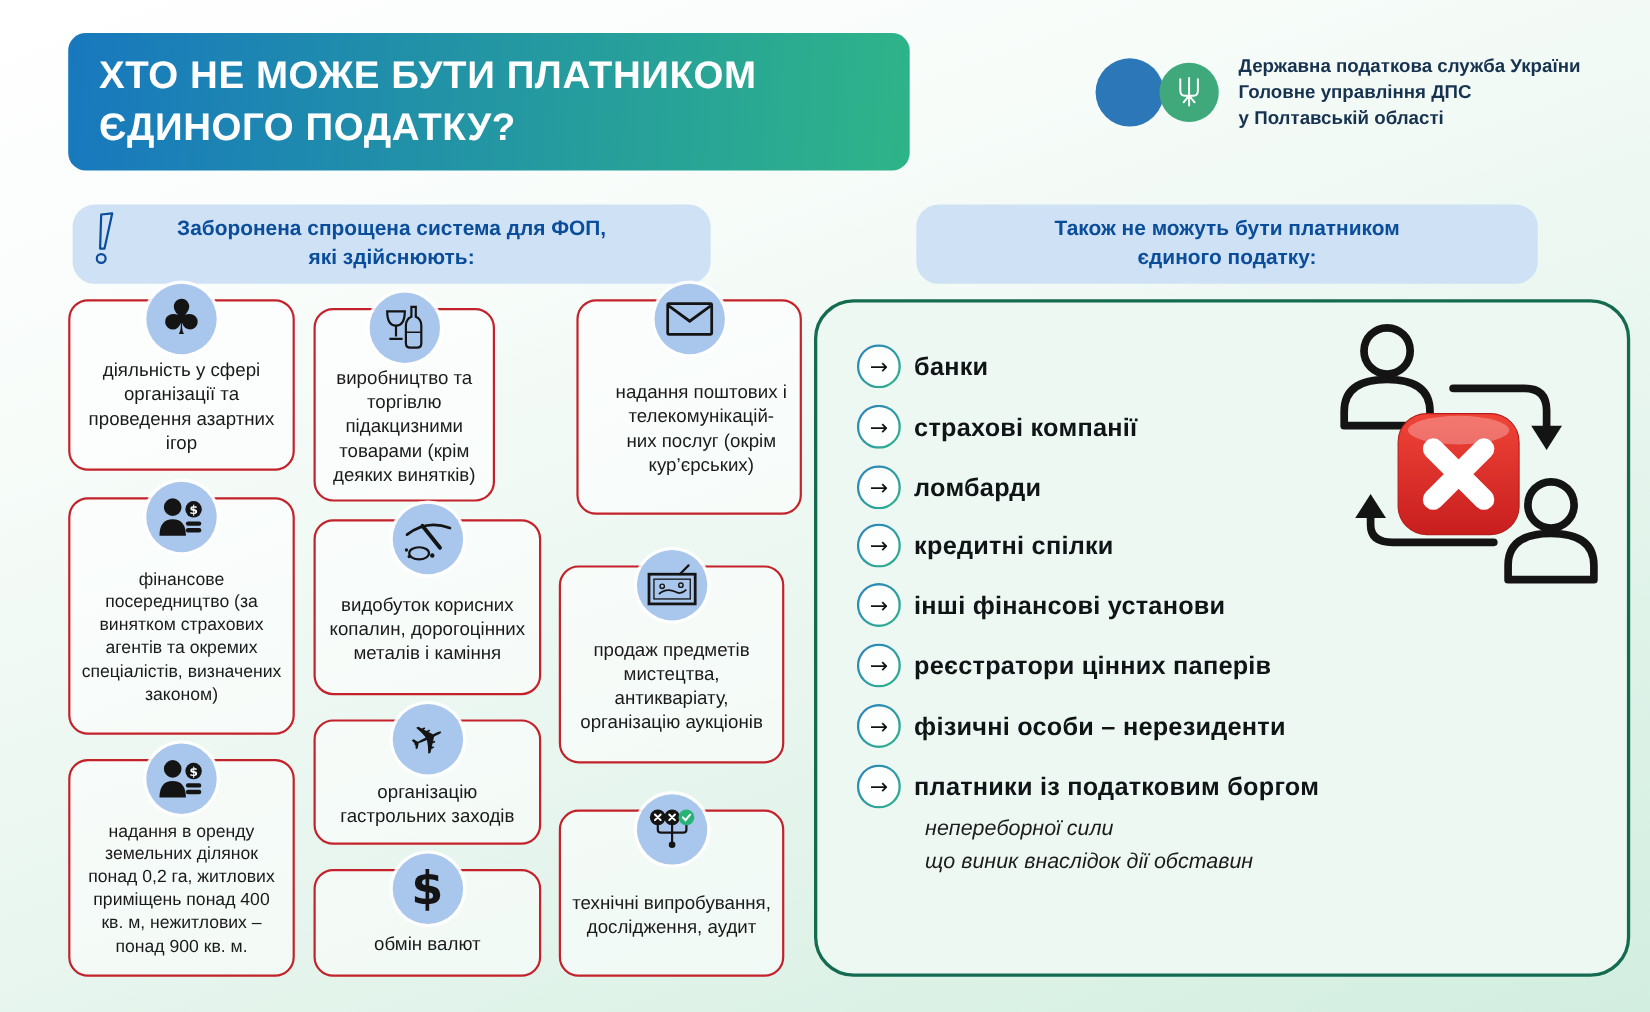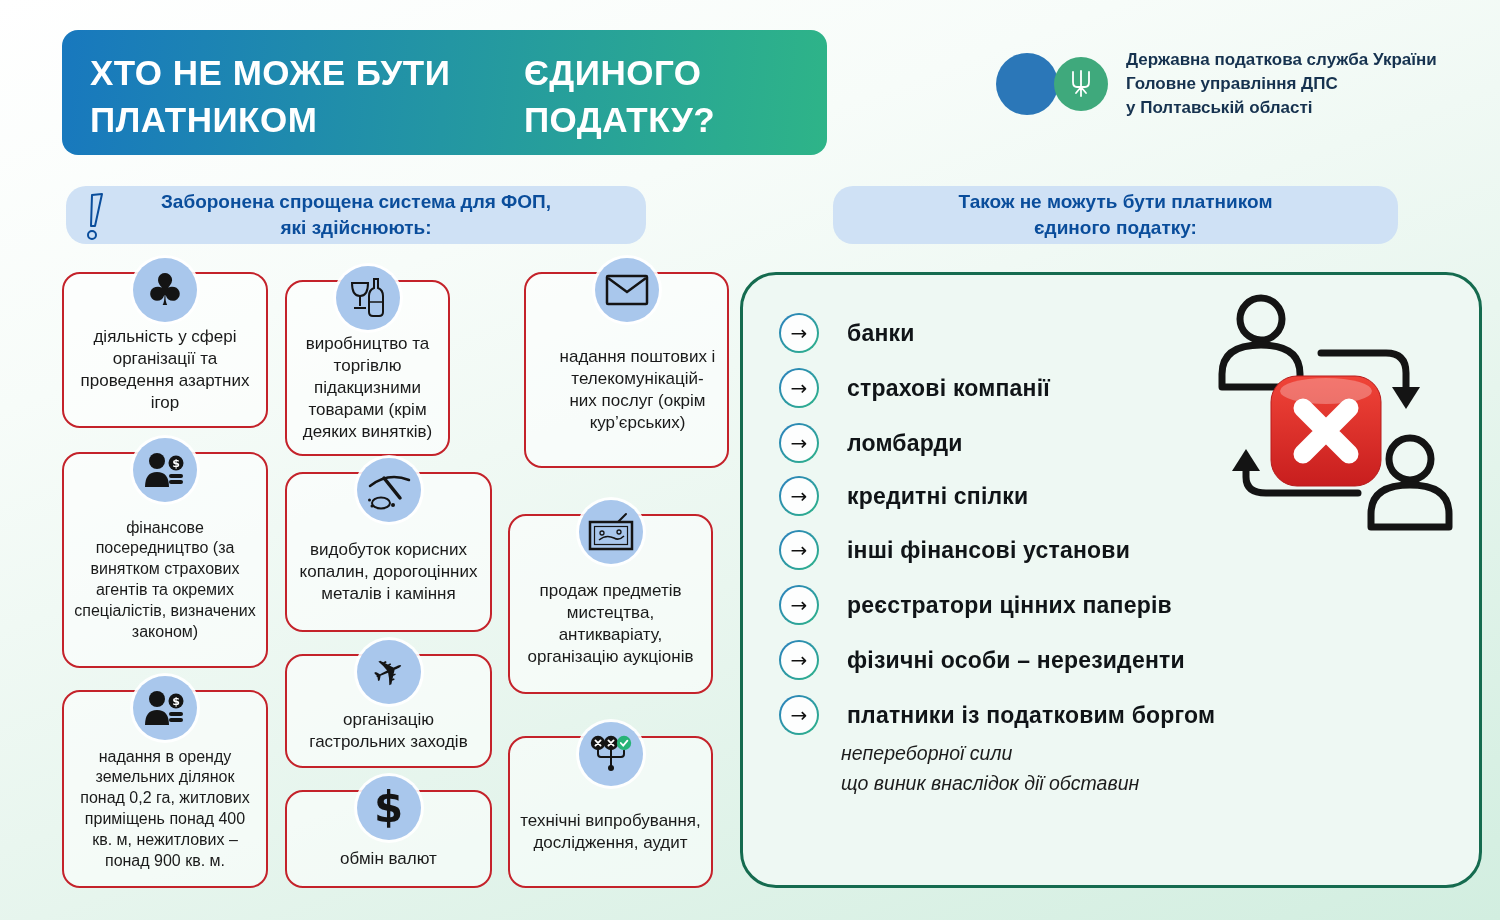--- a/index.html
+++ b/index.html
@@ -6,31 +6,31 @@
   body{
     width:1500px;height:920px;position:relative;overflow:hidden;
     font-family:"Liberation Sans",sans-serif;
     background:linear-gradient(160deg,#ffffff 0%,#f7fcf9 28%,#e9f6ef 58%,#d2eee0 100%);
   }
   
   .header{
     position:absolute;left:62px;top:30px;width:765px;height:125px;border-radius:16px;
     background:linear-gradient(95deg,#1878be 0%,#2eb488 100%);
     color:#ffffff;font-weight:bold;font-size:35px;line-height:1.34;letter-spacing:.5px;
-    padding:20px 28px;box-sizing:border-box;display:flex;flex-direction:row;justify-content:center;
+    padding:20px 28px;box-sizing:border-box;display:flex;flex-direction:column;justify-content:center;
   }
   
   .logo{position:absolute;left:996px;top:44px;display:flex;align-items:center;}
   .logo-circles{position:relative;width:114px;height:66px;flex:0 0 auto;}
   .c-blue{position:absolute;left:0;top:4px;width:62px;height:62px;border-radius:50%;background:#2b77b8;}
   .c-green{position:absolute;left:58px;top:8px;width:54px;height:54px;border-radius:50%;background:#3fa97c;
     display:flex;align-items:center;justify-content:center;}
   .logo-text{margin-left:16px;font-weight:bold;color:#16324f;font-size:17px;line-height:1.42;padding-top:4px;}
   
-  .badge{position:absolute;height:58px;background:#cfe1f5;border-radius:20px;
+  .badge{position:absolute;height:72px;background:#cfe1f5;border-radius:20px;
     display:flex;align-items:center;justify-content:center;text-align:center;
     color:#0a4d9b;font-weight:bold;font-size:19px;line-height:1.35;}
   .badge-left{left:66px;top:186px;width:580px;}
   .badge-right{left:833px;top:186px;width:565px;}
   .badge-excl{position:absolute;left:14px;top:4px;}
   
   .card{position:absolute;border:2.5px solid #c4222a;border-radius:18px;background:rgba(255,255,255,.55);
     box-sizing:border-box;display:flex;align-items:center;justify-content:center;text-align:center;
     padding:50px 10px 10px;}
   .card-text{font-size:17px;color:#1a1a1a;line-height:1.3;}
@@ -43,21 +43,21 @@
   .glyph-dollar{font-size:42px;font-weight:bold;line-height:1;}
   .glyph-plane{font-size:38px;line-height:1;display:inline-block;transform:rotate(-25deg);}
   
   .panel{position:absolute;left:740px;top:272px;width:742px;height:616px;border:3px solid #156b4f;
     border-radius:36px;background:#eef8f3;box-sizing:border-box;}
   .list-item{position:absolute;left:36px;display:flex;align-items:center;height:38px;}
   .arrow-circle{width:36px;height:36px;border-radius:50%;border:2px solid transparent;flex:0 0 auto;
     background:linear-gradient(#fdfefe,#fdfefe) padding-box,linear-gradient(135deg,#2b7fc0,#2eb488) border-box;
     display:flex;align-items:center;justify-content:center;
     font-size:20px;color:#111;font-family:"DejaVu Sans",sans-serif;}
-  .item-label{margin-left:28px;font-size:23px;font-weight:bold;color:#101417;letter-spacing:.2px;white-space:nowrap;text-align:center;}
+  .item-label{margin-left:12px;font-size:23px;font-weight:bold;color:#101417;letter-spacing:.2px;white-space:nowrap;text-align:center;}
   .note{position:absolute;left:98px;top:463px;font-style:italic;font-size:19.5px;color:#1b1b1b;line-height:1.55;}
   .illustration{position:absolute;left:445px;top:12px;}
 </style>
 </head>
 <body>
 
 <div class="header">
   <div>ХТО НЕ МОЖЕ БУТИ ПЛАТНИКОМ</div>
   <div>ЄДИНОГО ПОДАТКУ?</div>
 </div>

